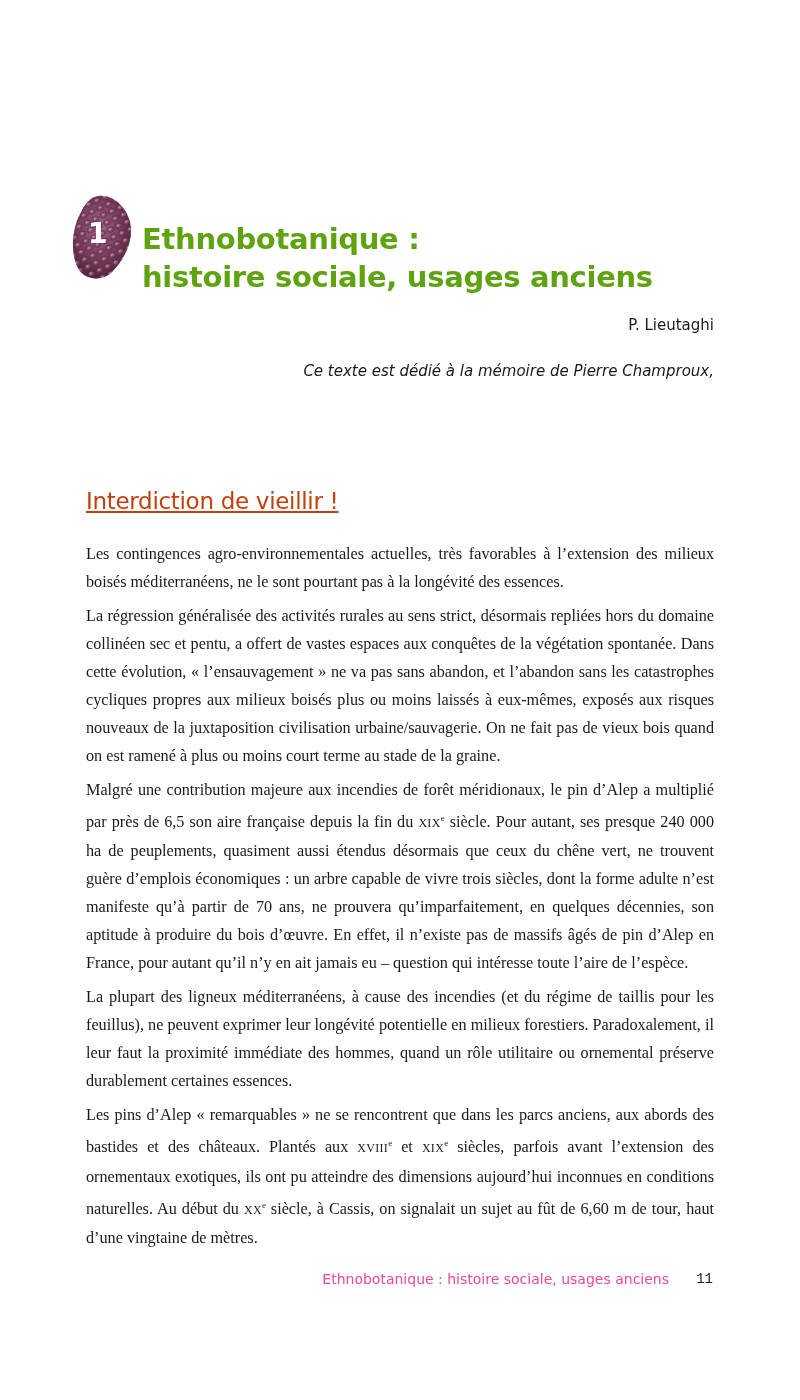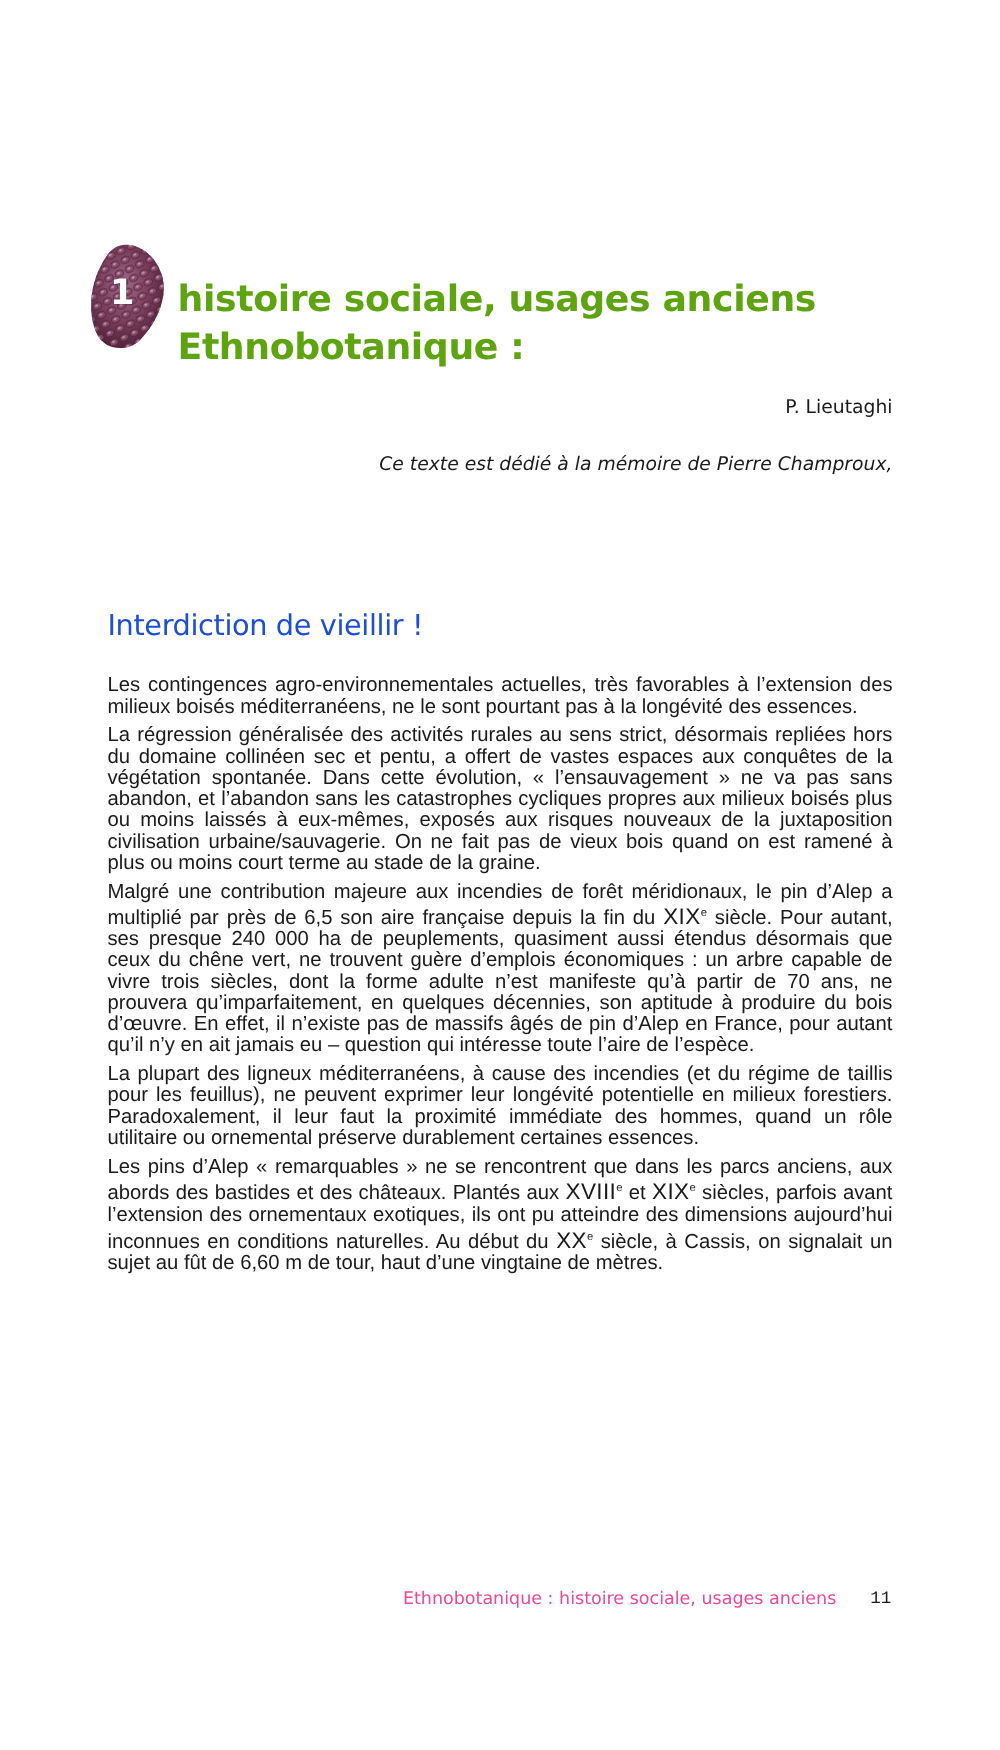--- a/index.html
+++ b/index.html
@@ -74,41 +74,42 @@
     }
     .dedication span { display: block; white-space: nowrap; }
     .section-heading {
       position: absolute;
       left: 86px;
       top: 488px;
       margin: 0;
       font-family: "DejaVu Sans", sans-serif;
       font-weight: normal;
       font-size: 23px;
-      color: #1d4ed8;
+      color: #c2410c;
       letter-spacing: -0.3px;
+      text-decoration: underline;
     }
     .body-text {
       position: absolute;
       left: 86px;
       top: 540px;
       width: 628px;
-      font-family: Liberation Sans, sans-serif;
+      font-family: Liberation Serif, serif;
       font-size: 16.2px;
-      line-height: 17px;
+      line-height: 28px;
       color: #1a1a1a;
     }
     .body-text p {
       margin: 0 0 6px 0;
       text-align: justify;
       text-align-last: left;
       hyphens: manual;
     }
     .sc {
-      font-size: 18px;
+      font-size: 12px;
       letter-spacing: 0.3px;
     }
     .footer {
       position: absolute;
       left: 0;
       top: 1271px;
       width: 800px;
     }
     .footer-title {
       position: absolute;
@@ -142,22 +143,22 @@
       <pattern id="scales" width="9" height="8" patternUnits="userSpaceOnUse" patternTransform="rotate(-25)">
         <ellipse cx="4.5" cy="4" rx="3.6" ry="2.6" fill="#8a4d6d" stroke="#4d2036" stroke-width="0.8"></ellipse>
         <ellipse cx="4.2" cy="3.4" rx="1.4" ry="0.9" fill="#c9a8c4"></ellipse>
       </pattern>
     </defs>
     <path d="M30 4 C44 2 58 14 62 30 C66 46 58 66 44 80 C34 90 16 88 10 76 C2 60 4 38 12 22 C17 12 22 5 30 4 Z" fill="url(#coneGrad)"></path>
     <path d="M30 4 C44 2 58 14 62 30 C66 46 58 66 44 80 C34 90 16 88 10 76 C2 60 4 38 12 22 C17 12 22 5 30 4 Z" fill="url(#scales)" opacity="0.85"></path>
   </svg>
   <div class="chapter-number">1</div>
   <h1 class="chapter-title" style="color: rgb(94, 163, 16);">
+    <span>Ethnobotanique :</span>
     <span>histoire sociale, usages anciens</span>
-    <span>Ethnobotanique :</span>
   </h1>
 </div>
 
 <div class="author">P. Lieutaghi</div>
 
 <div class="dedication">
   <span>Ce texte est dédié à la mémoire de Pierre Champroux,</span>
 </div>
 
 <h2 class="section-heading">Interdiction de vieillir !</h2>

